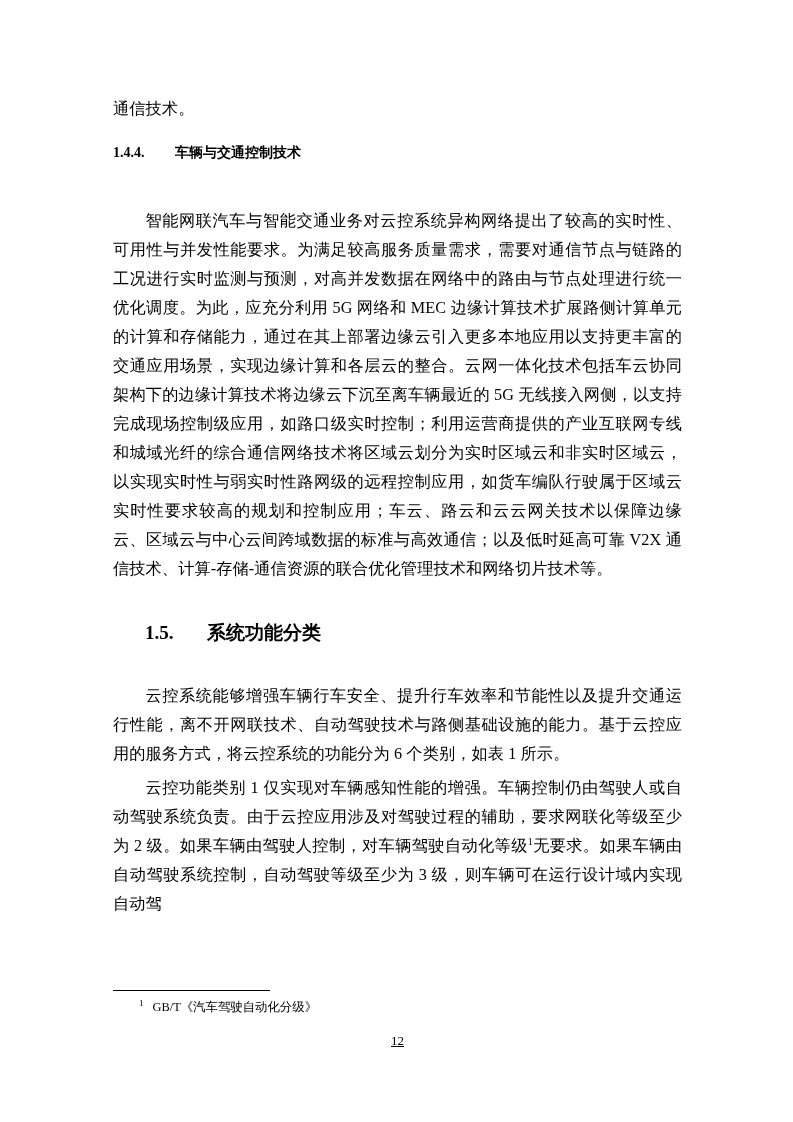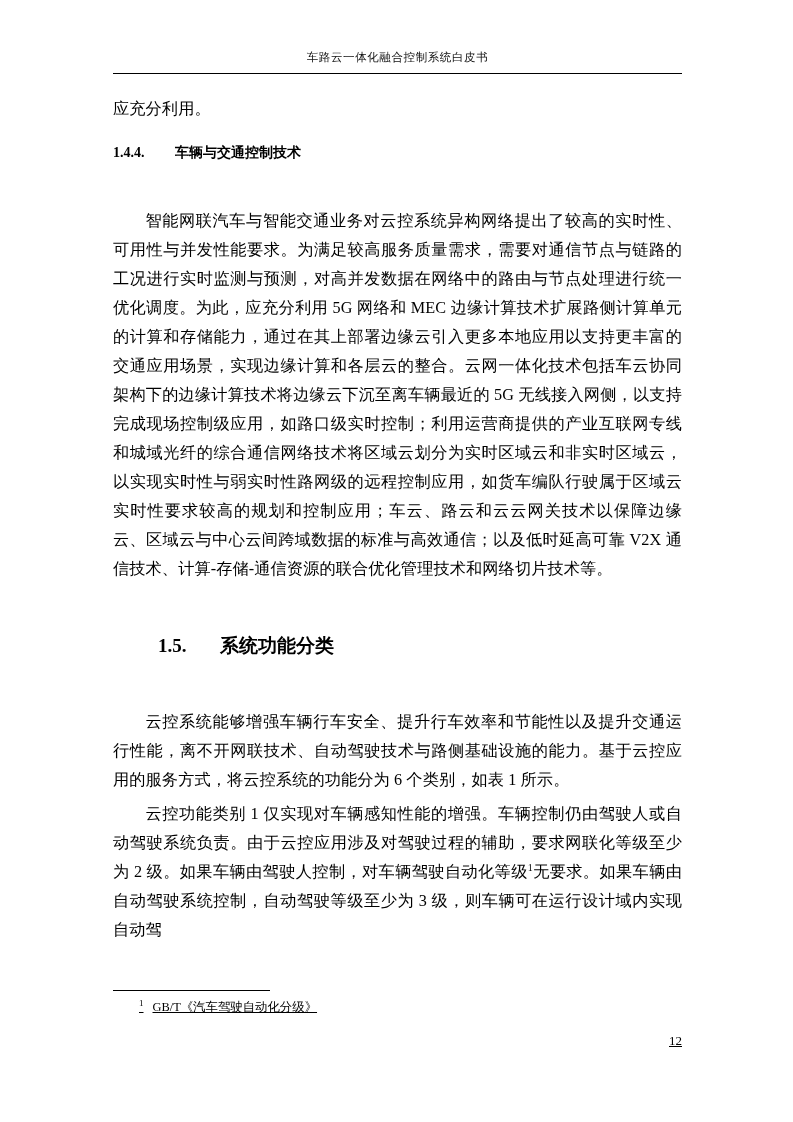--- a/index.html
+++ b/index.html
@@ -68,21 +68,21 @@
     font-family: "Liberation Sans", "DejaVu Sans", sans-serif;
     color: #000;
     white-space: nowrap;
   }
   h3.heading-sub .num {
     display: inline-block;
     min-width: 62px;
     font-family: "Liberation Serif", "DejaVu Serif", serif;
   }
   h2.heading-main {
-    margin: 17px;
+    margin: 4px;
     font-weight: bold;
     font-size: 19px;
     line-height: 30px;
     font-family: "Liberation Sans", "DejaVu Sans", sans-serif;
     color: #000;
     padding-left: 28px;
     white-space: nowrap;
   }
   h2.heading-main .num {
     display: inline-block;
@@ -100,21 +100,20 @@
     vertical-align: super;
     line-height: 0;
     font-family: "Liberation Serif", "DejaVu Serif", serif;
   }
   
   .footnote-area {
     position: absolute;
     left: 113px;
     top: 990px;
     width: 569px;
-    text-decoration: underline;
   }
   .footnote-rule {
     border-top: 1.3px solid #000;
     width: 157px;
     height: 0;
   }
   .footnote-item {
     margin-top: 7px;
     font-size: 12.4px;
     line-height: 18px;
@@ -127,39 +126,35 @@
     vertical-align: super;
     line-height: 0;
     margin-right: 9px;
   }
   
   .page-number {
     position: absolute;
     left: 113px;
     top: 1033px;
     width: 569px;
-    text-align: right;
+    text-align: center;
     font-size: 13px;
     color: #000;
     text-decoration: underline;
   }
 </style>
 </head>
 <body>
 
 <div class="page">
 
-  <div class="header-band">
-    <div class="header-title">车路云一体化融合控制系统白皮书</div>
-    <div class="header-rule"></div>
-  </div>
 
   <div class="content">
 
-    <p class="para noindent">应充分利用。</p>
+    <p class="para noindent">通信技术。</p>
 
     <div class="sp-1"></div>
 
     <h3 class="heading-sub">
       <span class="num">1.4.4.</span><span>车辆与交通控制技术</span>
     </h3>
 
     <div class="sp-3"></div>
 
 

